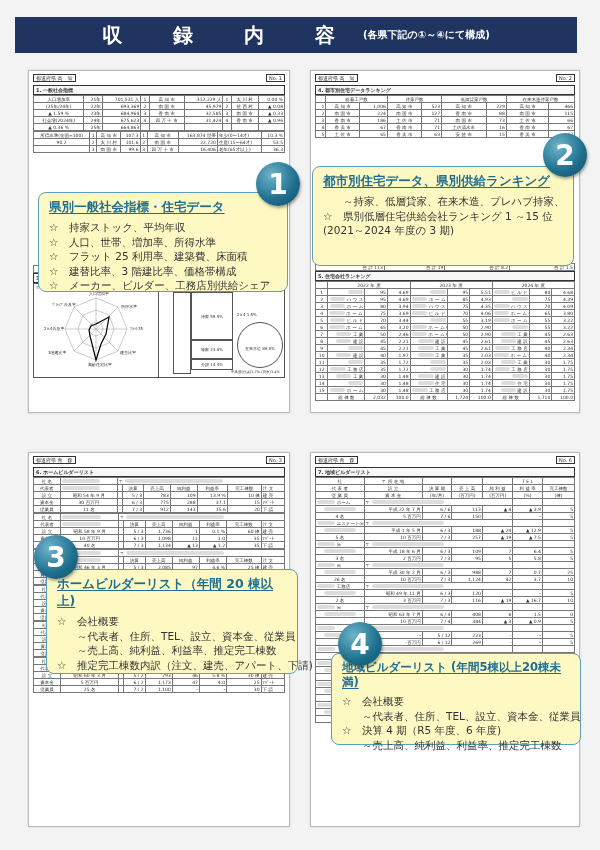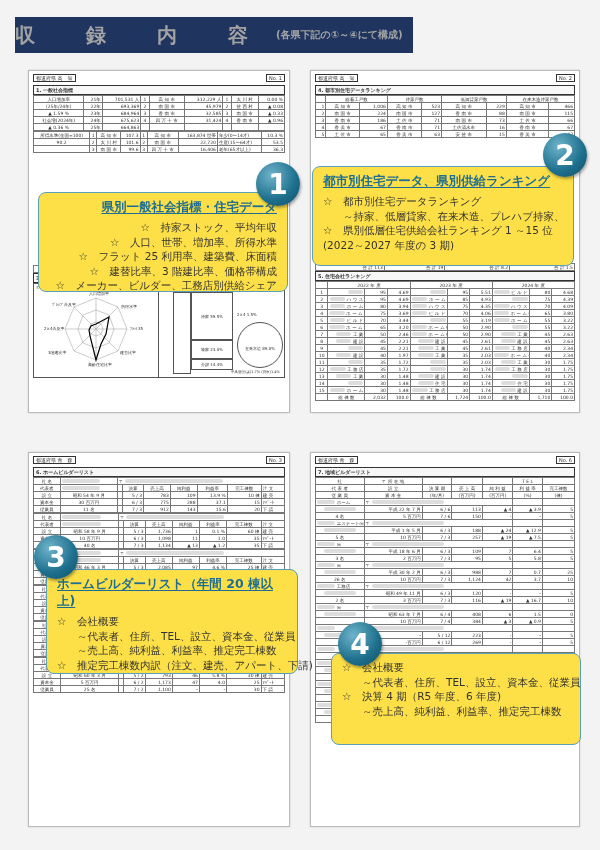--- a/index.html
+++ b/index.html
@@ -1,29 +1,29 @@
 <!DOCTYPE html>
 <html><head>
 <meta charset="utf-8">
 <style>
 *{box-sizing:border-box;margin:0;padding:0}
 body{width:600px;height:850px;background:#f3f3f3;font-family:"DejaVu Sans",sans-serif;position:relative;overflow:hidden}
-.header{position:absolute;left:15px;top:17px;width:398px;height:36px;background:#1f3560;color:#a3a3a3;display:flex;align-items:center;justify-content:flex-start}
+.header{position:absolute;left:15px;top:17px;width:562px;height:36px;background:#1f3560;color:#ffffff;display:flex;align-items:center;justify-content:center}
 .header .t{font-size:20px;font-weight:bold;letter-spacing:22px;margin-right:6px}
 .header .s{font-size:10px;font-weight:bold}
 .page{position:absolute;background:#fff;border:1px solid #bbb;box-shadow:0 0 2px rgba(0,0,0,.15);font-size:5px;color:#333;overflow:hidden}
 .ph{display:flex;justify-content:space-between;padding:3px 4px;font-size:5px}
 .pb{border:1px solid #333;padding:0 2px}
 .st{border:1px solid #333;margin:0 4px;padding:1px 2px;font-weight:bold;font-size:5px;background:#f7f7f7}
 table{border-collapse:collapse;width:calc(100% - 8px);margin:0 4px}
 td{border:1px solid #777;height:7px;font-size:4.5px;padding:0 1px;text-align:right;white-space:nowrap;overflow:hidden}
 td.l{text-align:left}
 td.c{text-align:center}
 .blur{display:inline-block;width:70%;height:4px;background:#ddd;border-radius:2px}
-.callout{position:absolute;background:#fde047;border:1.5px solid #5b9fbb;border-radius:8px;padding:6px 10px;color:#333}
+.callout{position:absolute;background:#fef9c3;border:1.5px solid #5b9fbb;border-radius:8px;padding:6px 10px;color:#333}
 .callout h2{color:#1f6e92;font-size:12.5px;font-weight:bold;text-decoration:underline;text-underline-offset:2px;margin-bottom:4px}
 .callout .li{font-size:10.5px;line-height:14.5px;white-space:nowrap}
 .callout .sub{padding-left:20px}
 .callout .sub2{padding-left:38px}
 .badge{position:absolute;width:44px;height:44px;border-radius:50%;background:radial-gradient(circle at 35% 30%,#6fb3cb,#1c6e8c 60%,#124f66);color:#fff;font-weight:bold;font-size:28px;display:flex;align-items:center;justify-content:center;box-shadow:1px 2px 3px rgba(0,0,0,.35)}
 .lbl{position:absolute;font-size:4px;color:#333;white-space:nowrap}
 </style>
 </head>
 <body>
 
@@ -1094,55 +1094,55 @@
           <td class="">6 / 12</td>
           <td class="">184</td>
           <td class="">0</td>
           <td class="">0.2</td>
           <td class="">5</td>
         </tr>
       </tbody>
     </table>
 </div>
 
-<div class="callout" style="left:38px;top:192px;width:250px;height:100px;text-align:right;">
+<div class="callout" style="left:38px;top:192px;width:250px;height:100px;">
   <h2>県別一般社会指標・住宅データ</h2>
   <div class="items">
       <div class="li ">☆　持家ストック、平均年収</div>
       <div class="li ">☆　人口、世帯、増加率、所得水準</div>
       <div class="li ">☆　フラット 25 利用率、建築費、床面積</div>
       <div class="li ">☆　建替比率、3 階建比率、価格帯構成</div>
       <div class="li ">☆　メーカー、ビルダー、工務店別供給シェア</div>
     </div>
 </div>
 <div class="badge" style="left:256px;top:162px;">1</div>
 
 <div class="callout" style="left:312px;top:166px;width:262px;height:100px;">
   <h2>都市別住宅データ、県別供給ランキング</h2>
   <div class="items">
-      <div class="li ">☆　都市別住宅データランキング</div>
       <div class="li sub">～持家、低層貸家、在来木造、プレハブ持家、</div>
       <div class="li ">☆　県別低層住宅供給会社ランキング 1 ～15 位</div>
-      <div class="li ">(2022～2027 年度の 3 期)</div>
+      <div class="li ">(2021～2024 年度の 3 期)</div>
     </div>
 </div>
 <div class="badge" style="left:543px;top:133px;">2</div>
 
 <div class="callout" style="left:46px;top:569px;width:252px;height:105px;">
   <h2>ホームビルダーリスト（年間 20 棟以上)</h2>
   <div class="items">
       <div class="li ">☆　会社概要</div>
       <div class="li sub">～代表者、住所、TEL、設立、資本金、従業員</div>
       <div class="li sub">～売上高、純利益、利益率、推定完工棟数</div>
       <div class="li ">☆　推定完工棟数内訳（注文、建売、アパート、下請)</div>
     </div>
 </div>
 <div class="badge" style="left:34px;top:535px;">3</div>
 
 <div class="callout" style="left:331px;top:653px;width:250px;height:92px;">
+  <h2 style="font-size:11.5px">地域ビルダーリスト (年間5棟以上20棟未満)</h2>
   <div class="items">
       <div class="li ">☆　会社概要</div>
       <div class="li sub">～代表者、住所、TEL、設立、資本金、従業員</div>
       <div class="li ">☆　決算 4 期（R5 年度、6 年度)</div>
       <div class="li sub">～売上高、純利益、利益率、推定完工棟数</div>
     </div>
 </div>
 <div class="badge" style="left:338px;top:622px;">4</div>
 
 </body></html>

